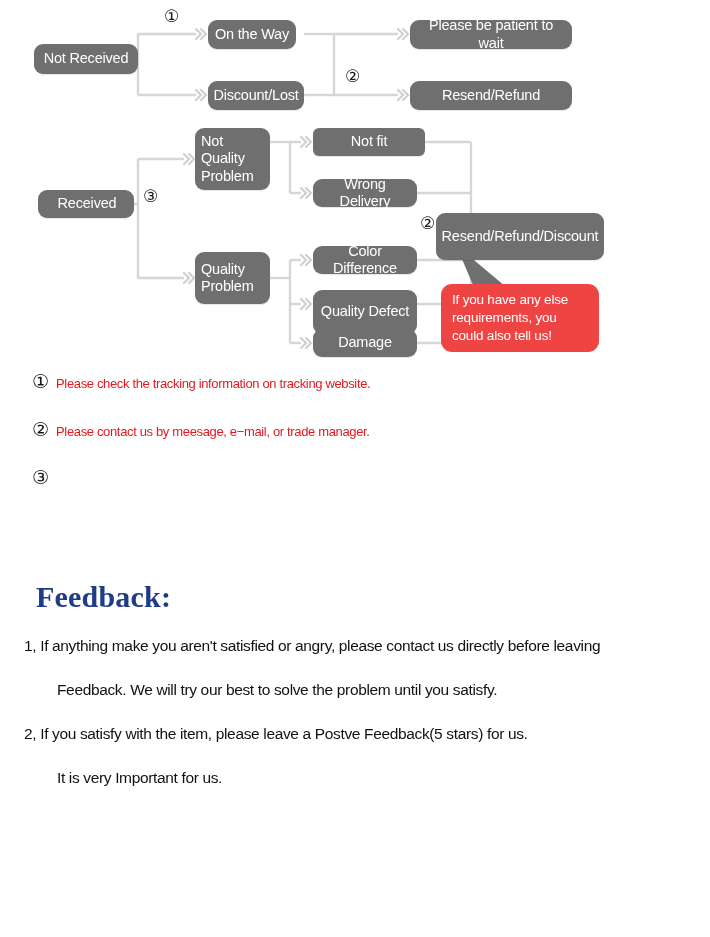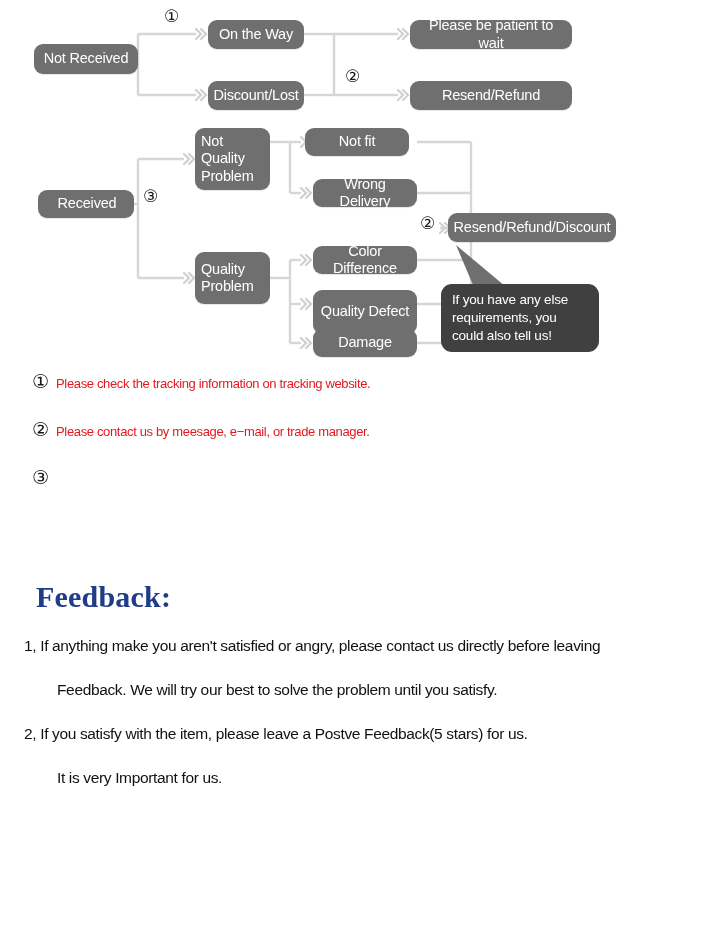--- a/index.html
+++ b/index.html
@@ -51,21 +51,21 @@
   }
   .node.align-left {
     justify-content: flex-start;
     text-align: left;
     padding-left: 6px;
   }
 
   
   .callout {
     position: absolute;
-    background: #404040;
+    background: #ef4444;
     color: #ffffff;
     border-radius: 11px;
     box-sizing: border-box;
     font-size: 13.5px;
     line-height: 1.32;
     padding: 7px 10px 7px 11px;
     letter-spacing: -0.2px;
     z-index: 3;
   }
   .callout-tail {
@@ -203,33 +203,33 @@
       <use href="#chev" x="440" y="228"></use>
     </g>
   </svg>
 
   <svg class="callout-tail" style="left:450px; top:240px; width:80px; height:60px;" viewBox="0 0 80 60" xmlns="http://www.w3.org/2000/svg">
     <path d="M6,5 L62,52 L26,52 Z" fill="#6f6f6f"></path>
   </svg>
 
   <div id="node-layer">
       <div class="node" style="left: 34px; top: 44px; width: 104px; height: 30px;">Not Received</div>
-      <div class="node" style="left: 208px; top: 20px; width: 96px; height: 29px;">On the Way</div>
+      <div class="node" style="left: 208px; top: 20px; width: 88px; height: 29px;">On the Way</div>
       <div class="node" style="left: 208px; top: 81px; width: 96px; height: 29px;">Discount/Lost</div>
       <div class="node" style="left: 410px; top: 20px; width: 162px; height: 29px;">Please be patient to wait</div>
       <div class="node" style="left: 410px; top: 81px; width: 162px; height: 29px;">Resend/Refund</div>
       <div class="node" style="left: 38px; top: 190px; width: 96px; height: 28px; padding-left: 8px;">Received</div>
       <div class="node align-left" style="left: 195px; top: 128px; width: 75px; height: 62px;">Not<br>Quality<br>Problem</div>
       <div class="node align-left" style="left: 195px; top: 252px; width: 75px; height: 52px;">Quality<br>Problem</div>
-      <div class="node" style="left: 305px; top: 128px; width: 104px; height: 28px;">Not fit</div>
+      <div class="node" style="left: 313px; top: 128px; width: 112px; height: 28px; border-radius: 6px;">Not fit</div>
       <div class="node" style="left: 313px; top: 179px; width: 104px; height: 28px;">Wrong Delivery</div>
       <div class="node" style="left: 313px; top: 246px; width: 104px; height: 28px;">Color Difference</div>
       <div class="node" style="left: 313px; top: 290px; width: 104px; height: 44px;">Quality Defect</div>
       <div class="node" style="left: 313px; top: 329px; width: 104px; height: 28px;">Damage</div>
-      <div class="node" style="left: 448px; top: 213px; width: 168px; height: 29px;">Resend/Refund/Discount</div>
+      <div class="node" style="left: 436px; top: 213px; width: 168px; height: 47px;">Resend/Refund/Discount</div>
     </div>
 
   <div class="callout" id="callout-box" style="left: 441px; top: 284px; width: 158px; min-height: 68px;">If you have any else requirements, you could also tell us!</div>
 
   <div id="marker-layer">
       <div class="marker" style="left: 164px; top: 8px;">①</div>
       <div class="marker" style="left: 345px; top: 68px;">②</div>
       <div class="marker" style="left: 143px; top: 188px;">③</div>
       <div class="marker" style="left: 420px; top: 215px;">②</div>
     </div>

